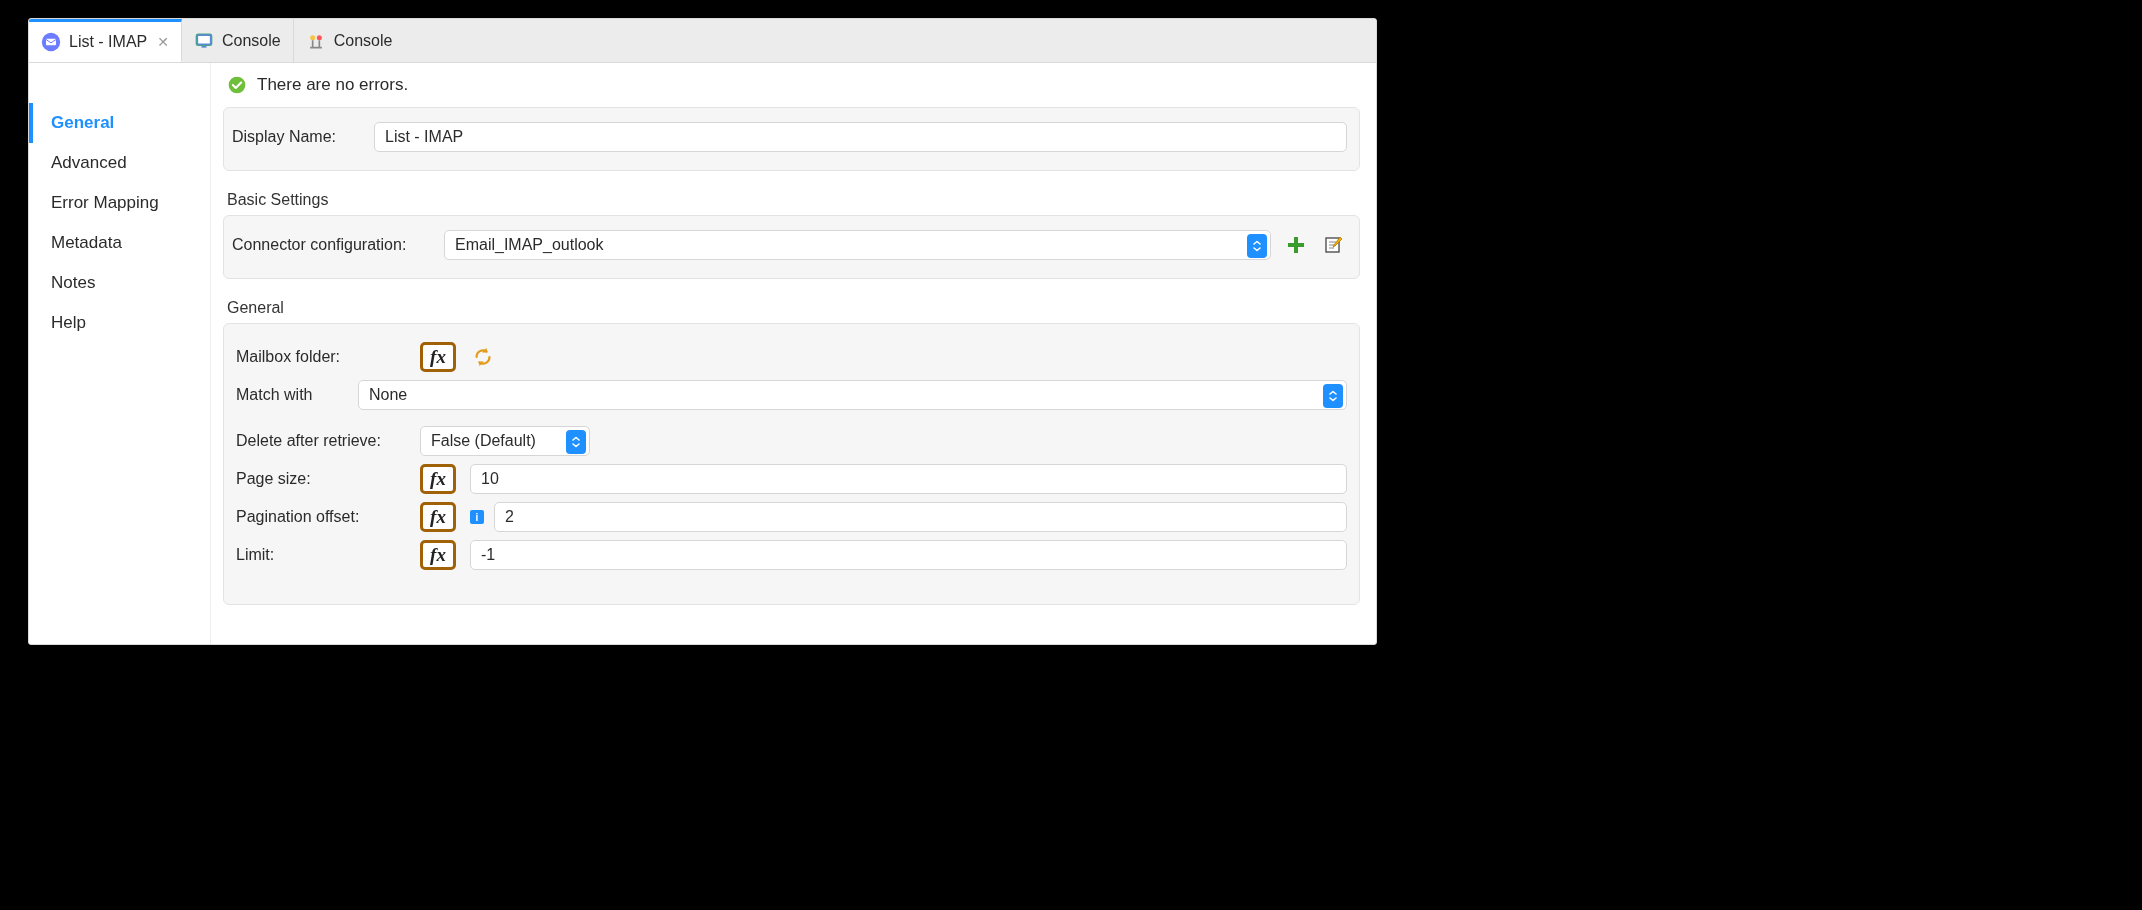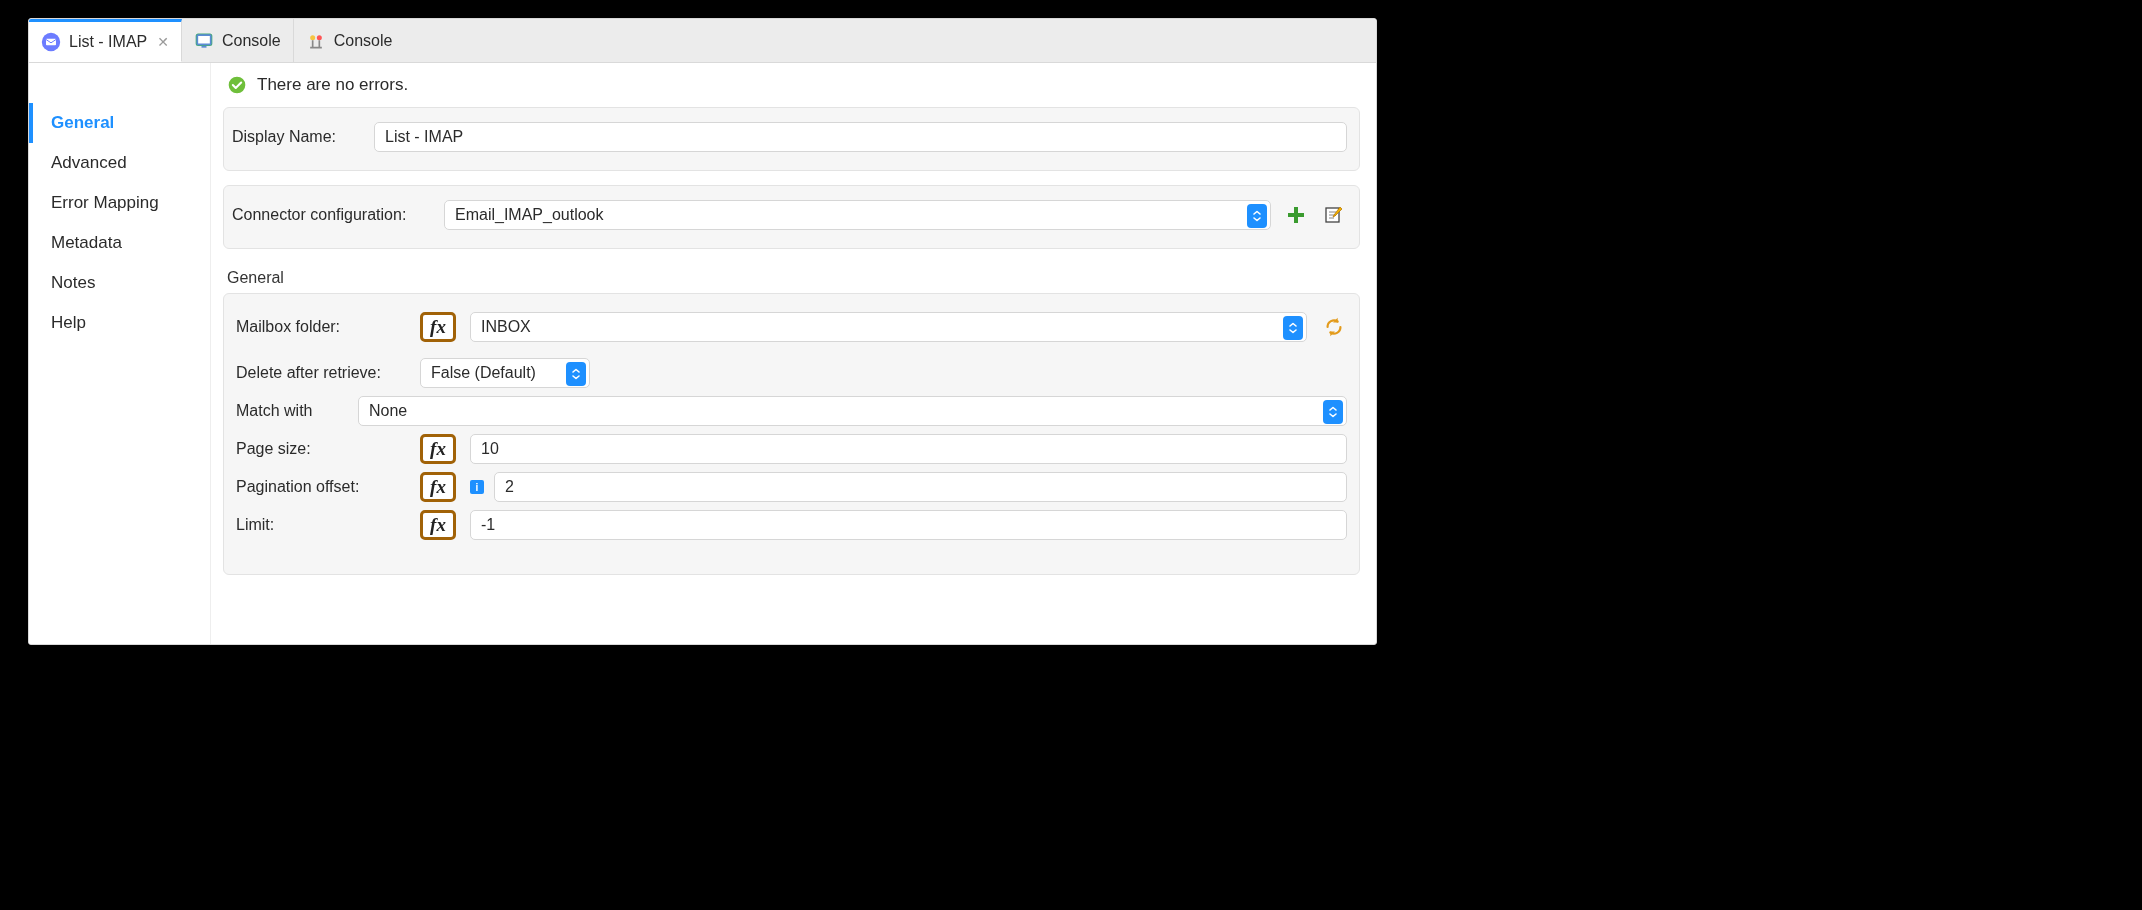--- a/index.html
+++ b/index.html
@@ -129,20 +129,21 @@
         <span>There are no errors.</span>
       </div>
 
       <div class="panel">
         <div class="row">
           <div class="label" style="width:130px;">Display Name:</div>
           <input class="input" value="List - IMAP" style="">
         </div>
       </div>
 
+      <div class="section-label">Basic Settings</div>
       <div class="panel">
         <div class="row">
           <div class="label">Connector configuration:</div>
           <div class="select select-wide">
             <span>Email_IMAP_outlook</span>
             <span class="caret">
               <svg viewBox="0 0 12 12">
                   <path d="M3 4 L6 1.5 L9 4 M3 8 L6 10.5 L9 8" stroke="#fff" stroke-width="1.6" fill="none" stroke-linecap="round" stroke-linejoin="round"></path>
                 </svg>
             </span>
@@ -162,62 +163,54 @@
           </span>
         </div>
       </div>
 
       <div class="section-label">General</div>
       <div class="group">
 
         <div class="row-in">
           <div class="label-short">Mailbox folder:</div>
           <div class="fx-btn">fx</div>
-          <div class="select select-wide">
-            <span>INBOX</span>
-            <span class="caret">
-              <svg viewBox="0 0 12 12">
-                  <path d="M3 4 L6 1.5 L9 4 M3 8 L6 10.5 L9 8" stroke="#fff" stroke-width="1.6" fill="none" stroke-linecap="round" stroke-linejoin="round"></path>
-                </svg>
-            </span>
-          </div>
           <span class="icon-btn">
             <svg viewBox="0 0 24 24" width="22" height="22">
                 <path d="M5 12 A7 7 0 0 1 16 6 M19 12 A7 7 0 0 1 8 18" stroke="#e39b1c" stroke-width="2.4" fill="none" stroke-linecap="round"></path>
                 <path d="M16 2 L16 7 L11 7 Z" fill="#e39b1c"></path>
                 <path d="M8 22 L8 17 L13 17 Z" fill="#e39b1c"></path>
               </svg>
           </span>
+        </div>
+
+        <div class="row-in">
+          <div class="label-short" style="width:108px;">Match with</div>
+          <div class="select select-wide">
+            <span>None</span>
+            <span class="caret">
+              <svg viewBox="0 0 12 12">
+                  <path d="M3 4 L6 1.5 L9 4 M3 8 L6 10.5 L9 8" stroke="#fff" stroke-width="1.6" fill="none" stroke-linecap="round" stroke-linejoin="round"></path>
+                </svg>
+            </span>
+          </div>
         </div>
 
         <div class="row-in" style="margin-top:16px;">
           <div class="label-short">Delete after retrieve:</div>
           <div class="select" style="width:170px;">
             <span>False (Default)</span>
             <span class="caret">
               <svg viewBox="0 0 12 12">
                   <path d="M3 4 L6 1.5 L9 4 M3 8 L6 10.5 L9 8" stroke="#fff" stroke-width="1.6" fill="none" stroke-linecap="round" stroke-linejoin="round"></path>
                 </svg>
             </span>
           </div>
         </div>
 
         <div class="row-in">
-          <div class="label-short" style="width:108px;">Match with</div>
-          <div class="select select-wide">
-            <span>None</span>
-            <span class="caret">
-              <svg viewBox="0 0 12 12">
-                  <path d="M3 4 L6 1.5 L9 4 M3 8 L6 10.5 L9 8" stroke="#fff" stroke-width="1.6" fill="none" stroke-linecap="round" stroke-linejoin="round"></path>
-                </svg>
-            </span>
-          </div>
-        </div>
-
-        <div class="row-in">
           <div class="label-short">Page size:</div>
           <div class="fx-btn">fx</div>
           <input class="input" value="10" style="">
         </div>
 
         <div class="row-in">
           <div class="label-short">Pagination offset:</div>
           <div class="fx-btn">fx</div>
           <span class="info-badge">i</span>
           <input class="input" value="2" style="">

